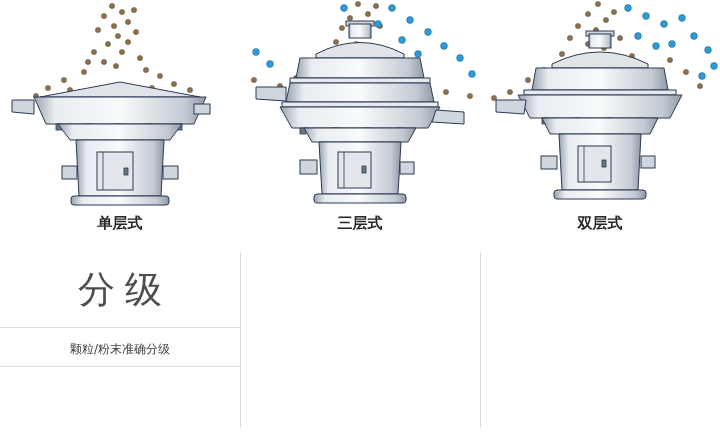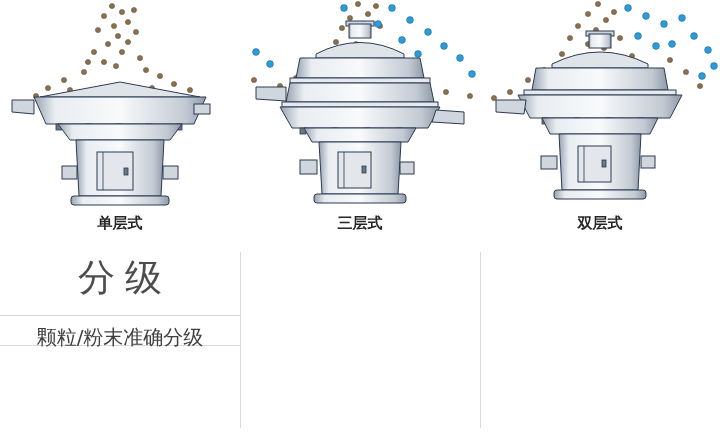--- a/index.html
+++ b/index.html
@@ -14,24 +14,24 @@
     --desc:#3f3f3f;
   }
   *{box-sizing:border-box;margin:0;padding:0}
   html,body{width:720px;height:434px}
   body{background:#fff;font-family:"DejaVu Sans",sans-serif;overflow:hidden}
   .page{position:relative;width:720px;height:434px;background:#fff}
   .columns{display:grid;grid-template-columns:240px 240px 240px;width:720px}
   .column{display:flex;flex-direction:column;align-items:center}
   .machine-figure{width:240px;height:212px}
   .machine-figure svg{width:100%;height:100%;display:block}
-  .machine-caption{height:22px;line-height:22px;font-size:15px;font-weight:bold;color:var(--caption);text-align:left;margin-bottom:6px}
+  .machine-caption{height:22px;line-height:22px;font-size:15px;font-weight:bold;color:var(--caption);text-align:left;margin-bottom:18px}
   .feature{width:100%;text-align:center}
   .feature-title{height:75px;line-height:75px;font-size:37px;color:var(--title);letter-spacing:10px;text-indent:10px}
-  .feature-desc{height:31px;line-height:43px;font-size:20px;color:var(--desc);border-top:1px solid var(--divider);border-bottom:1px solid var(--divider)}
+  .feature-desc{height:40px;line-height:43px;font-size:12px;color:var(--desc);border-top:1px solid var(--divider);border-bottom:1px solid var(--divider)}
   .v-divider{position:absolute;top:252px;width:1px;height:176px;background:var(--divider)}
   .v-divider.d1{left:240px}
   .v-divider.d2{left:480px}
   svg .metal{stroke:var(--outline);stroke-width:1}
   svg .thin{stroke:var(--outline);stroke-width:0.8;fill:none}
   svg .dark{fill:#6c7786;stroke:var(--outline);stroke-width:0.8}
   svg .pb{fill:var(--particle-brown);stroke:var(--particle-brown-dark);stroke-width:0.5}
   svg .pblu{fill:var(--particle-blue);stroke:var(--particle-blue-dark);stroke-width:0.6}
 </style>
 </head>

